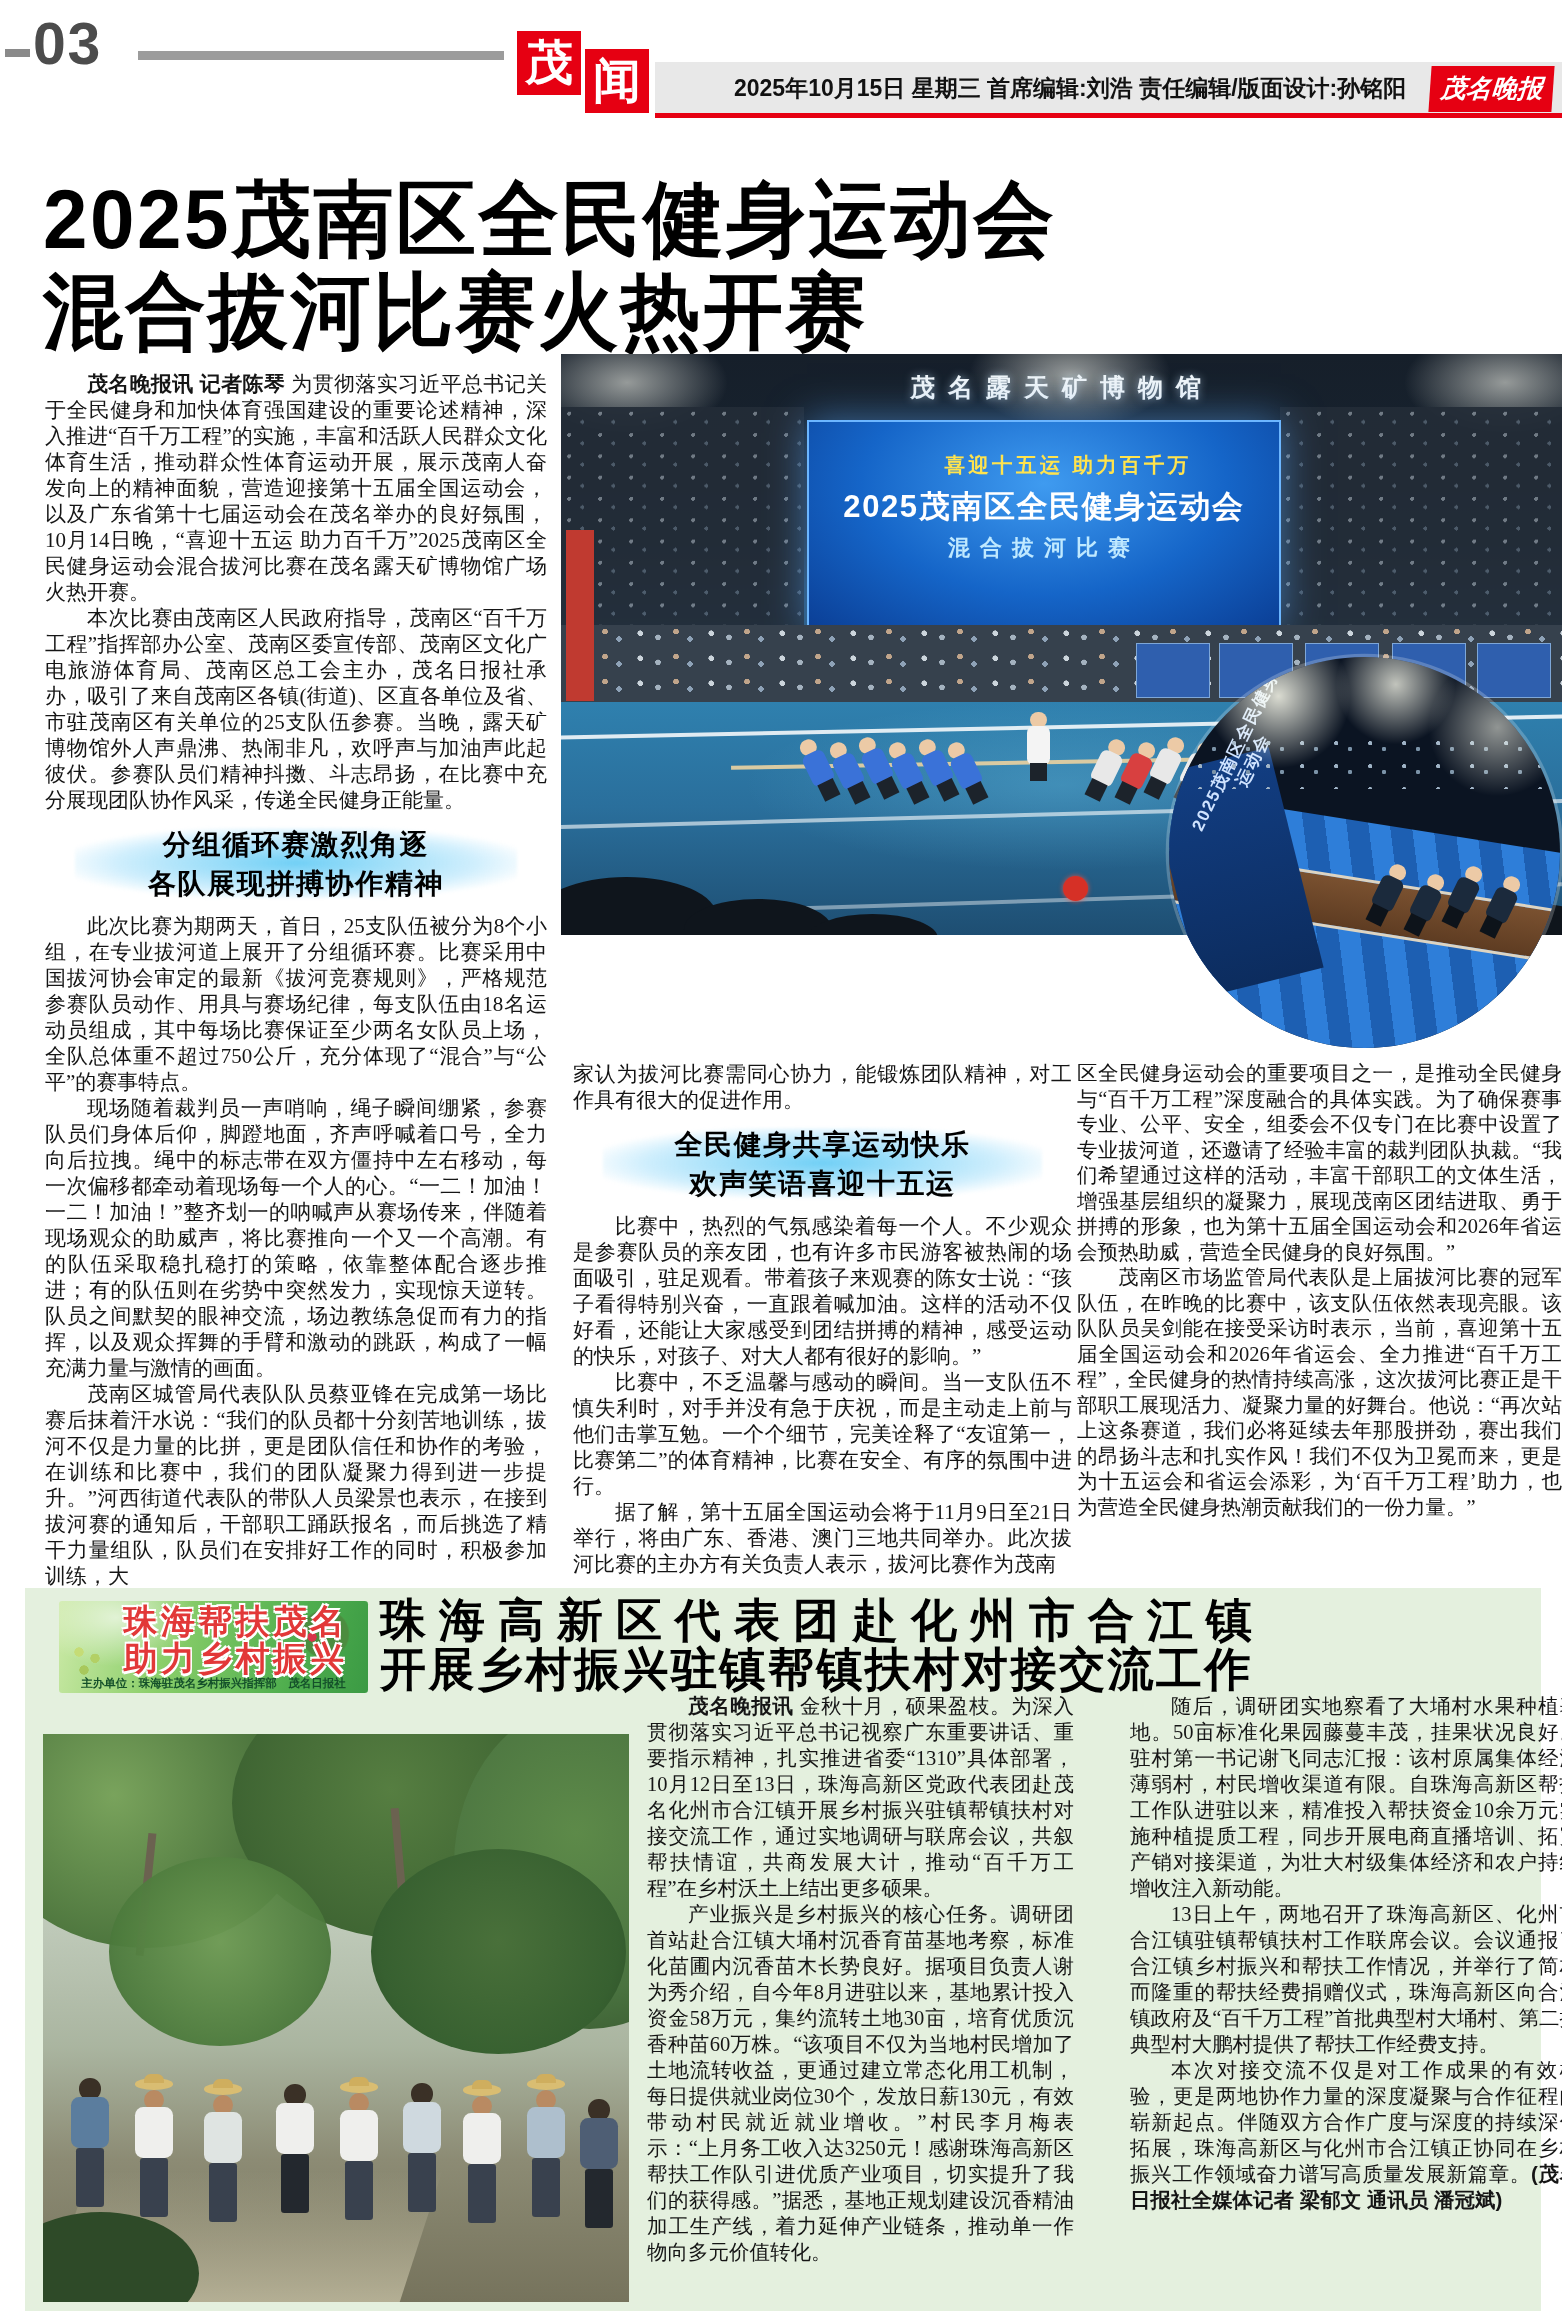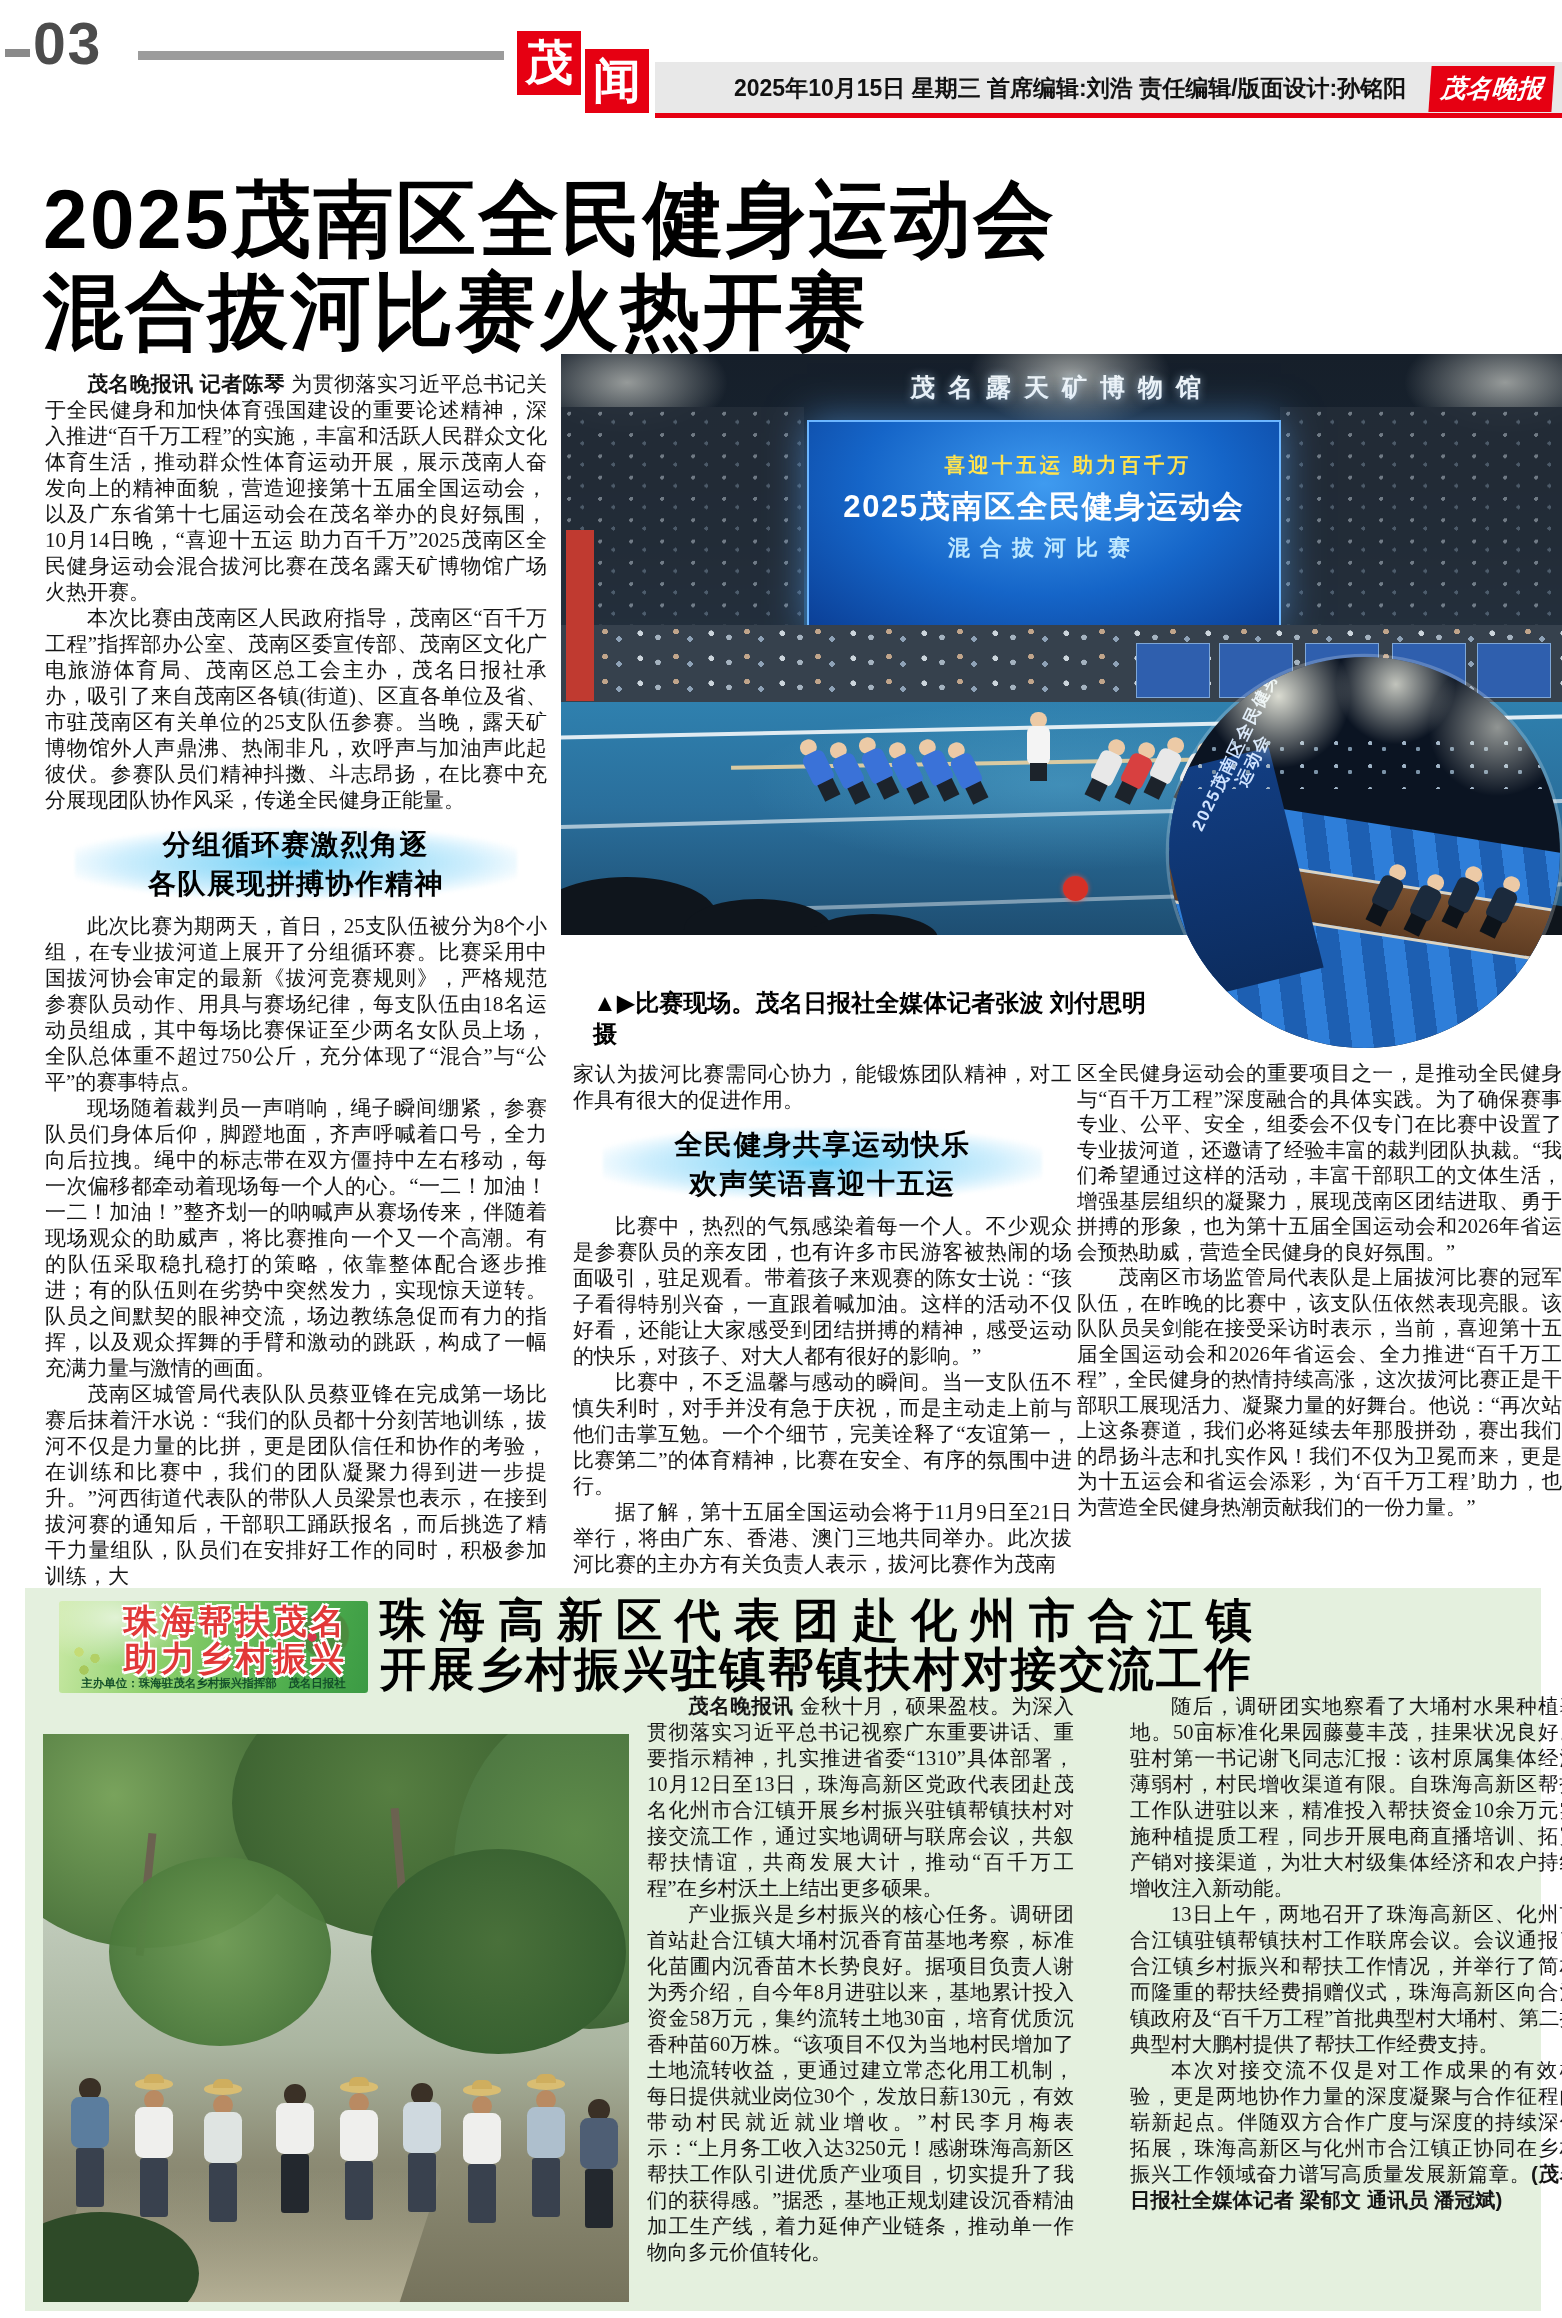--- a/index.html
+++ b/index.html
@@ -314,21 +314,20 @@
         <div class="b"></div>
         <div class="g"></div>
       </div>
     <div class="tf tb inf iF4">
         <div class="h"></div>
         <div class="b"></div>
         <div class="g"></div>
       </div>
   </div>
 
-  <div class="caption">▲▶比赛现场。茂名日报社全媒体记者张波 刘付思明 摄</div>
 
   <div class="col col-mid">
     <p>家认为拔河比赛需同心协力，能锻炼团队精神，对工作具有很大的促进作用。</p>
     <div class="subhead">
       <div class="shl"><span>全民健身共享运动快乐</span></div>
       <div class="shl"><span>欢声笑语喜迎十五运</span></div>
     </div>
     <p class="ind">比赛中，热烈的气氛感染着每一个人。不少观众是参赛队员的亲友团，也有许多市民游客被热闹的场面吸引，驻足观看。带着孩子来观赛的陈女士说：“孩子看得特别兴奋，一直跟着喊加油。这样的活动不仅好看，还能让大家感受到团结拼搏的精神，感受运动的快乐，对孩子、对大人都有很好的影响。”</p>
     <p class="ind">比赛中，不乏温馨与感动的瞬间。当一支队伍不慎失利时，对手并没有急于庆祝，而是主动走上前与他们击掌互勉。一个个细节，完美诠释了“友谊第一，比赛第二”的体育精神，比赛在安全、有序的氛围中进行。</p>
     <p class="ind">据了解，第十五届全国运动会将于11月9日至21日举行，将由广东、香港、澳门三地共同举办。此次拔河比赛的主办方有关负责人表示，拔河比赛作为茂南</p>

